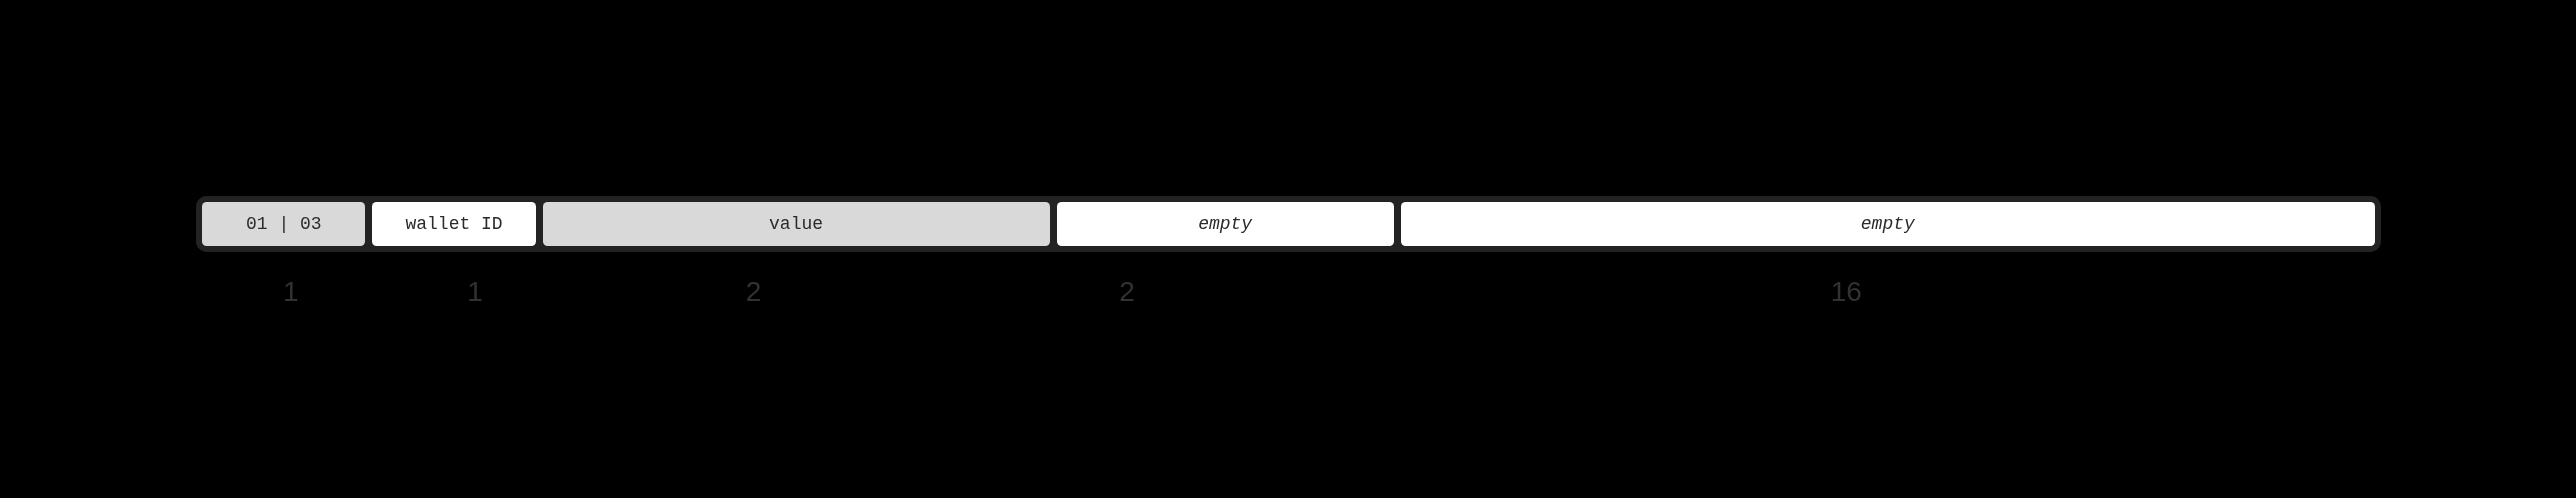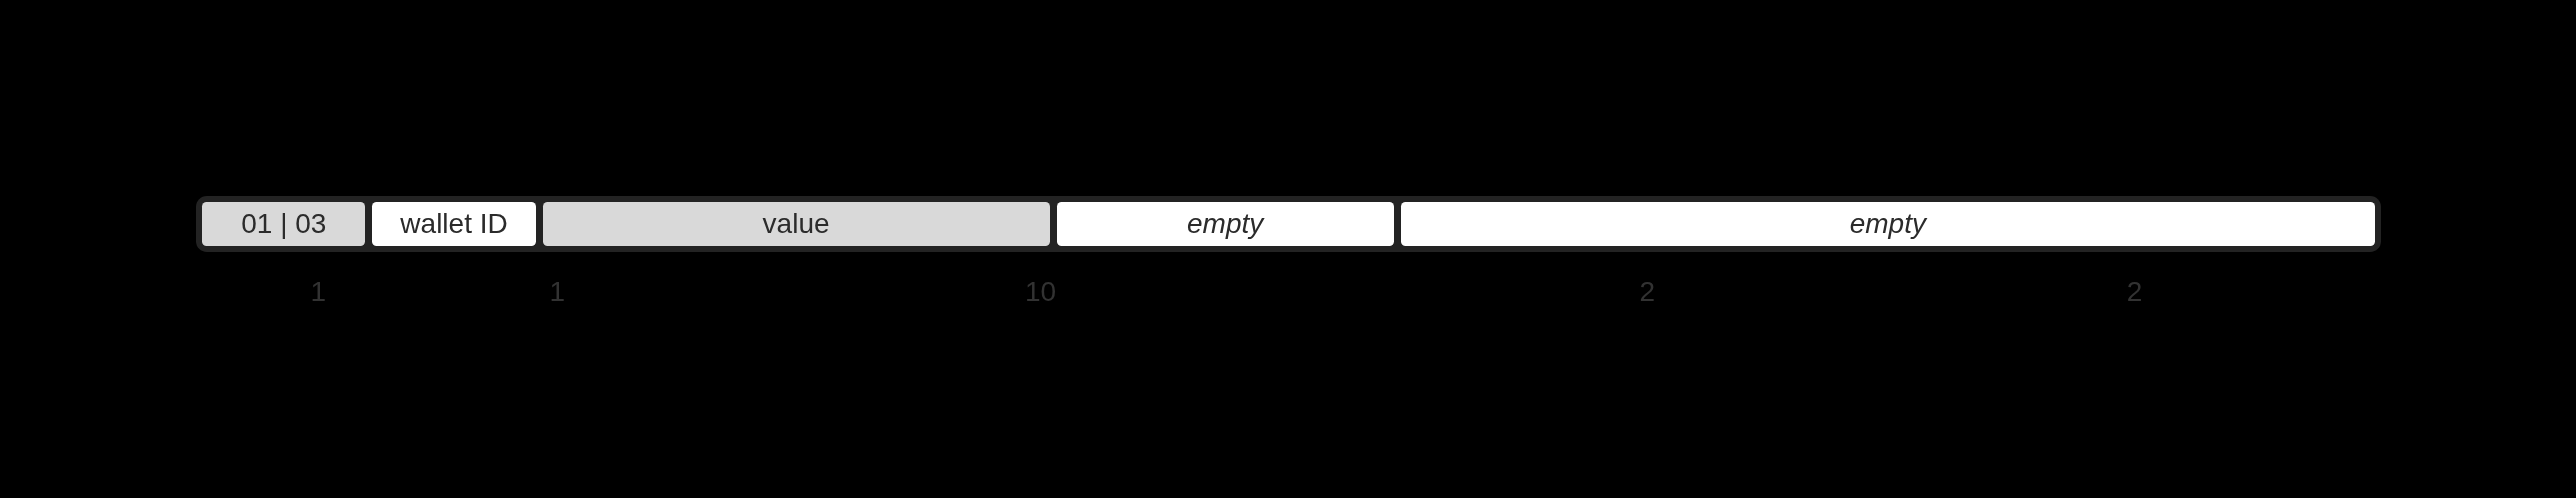--- a/index.html
+++ b/index.html
@@ -35,24 +35,25 @@
     align-items: center;
     justify-content: center;
     border-radius: 4.6px;
     overflow: hidden;
   }
 
   .fill-gray  { background: var(--fill-gray, #d9d9d9); }
   .fill-white { background: var(--fill-white, #ffffff); }
 
   .seg-label {
-    font-size: 28px;
+    font-size: 18px;
     line-height: 1;
     color: var(--label, #2b2b2b);
     white-space: nowrap;
+    font-family: Liberation Mono, monospace;
   }
 
   .italic { font-style: italic; }
 
   
   .w-0 { flex: 181 1 0; }
   .w-1 { flex: 181 1 0; }
   .w-2 { flex: 562 1 0; align-items: center; }
   .w-3 { flex: 374 1 0; }
   .w-4 { flex: 375 1 0; }
@@ -91,19 +92,19 @@
       <span class="seg-label italic">empty</span>
     </div>
     <div class="seg fill-white w-5">
       <span class="seg-label italic">empty</span>
     </div>
   </div>
 
   <div class="counts">
     <div class="count w-0">1</div>
     <div class="count w-1">1</div>
-    <div class="count w-2">10</div>
     <div class="count w-3">2</div>
     <div class="count w-4">2</div>
+    <div class="count w-5">16</div>
   </div>
 
 </div>
 
 
 </body></html>

